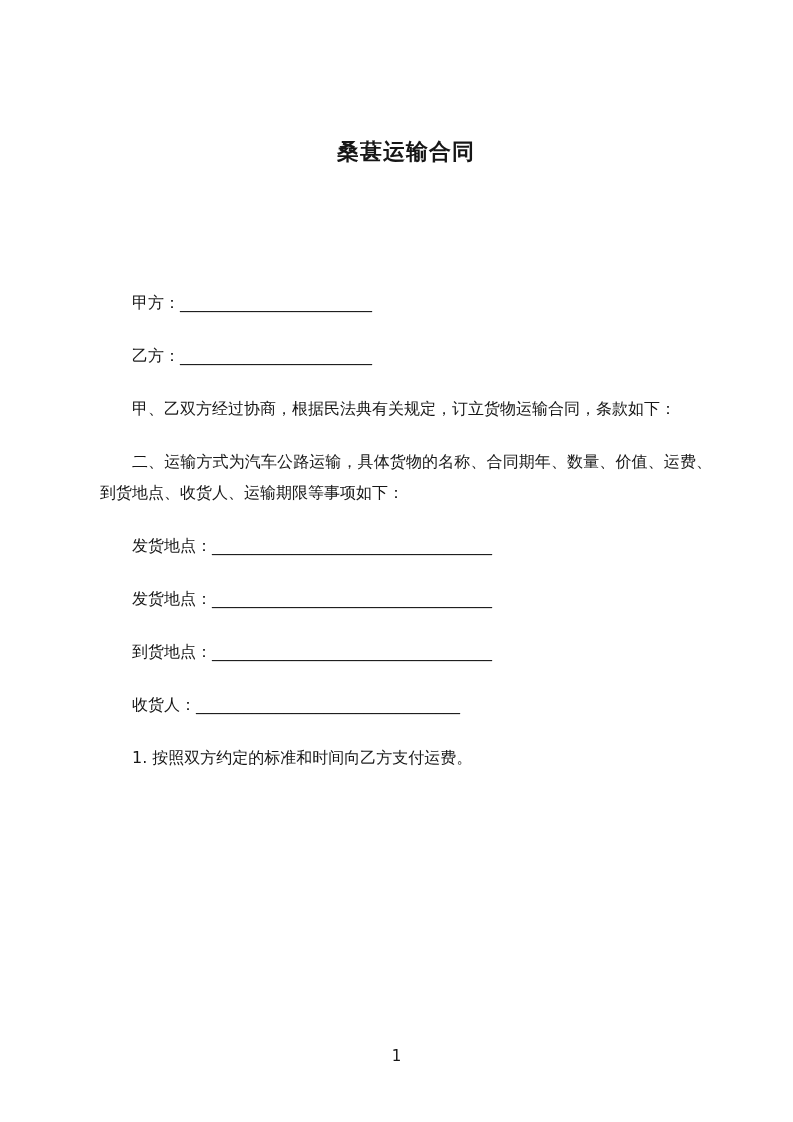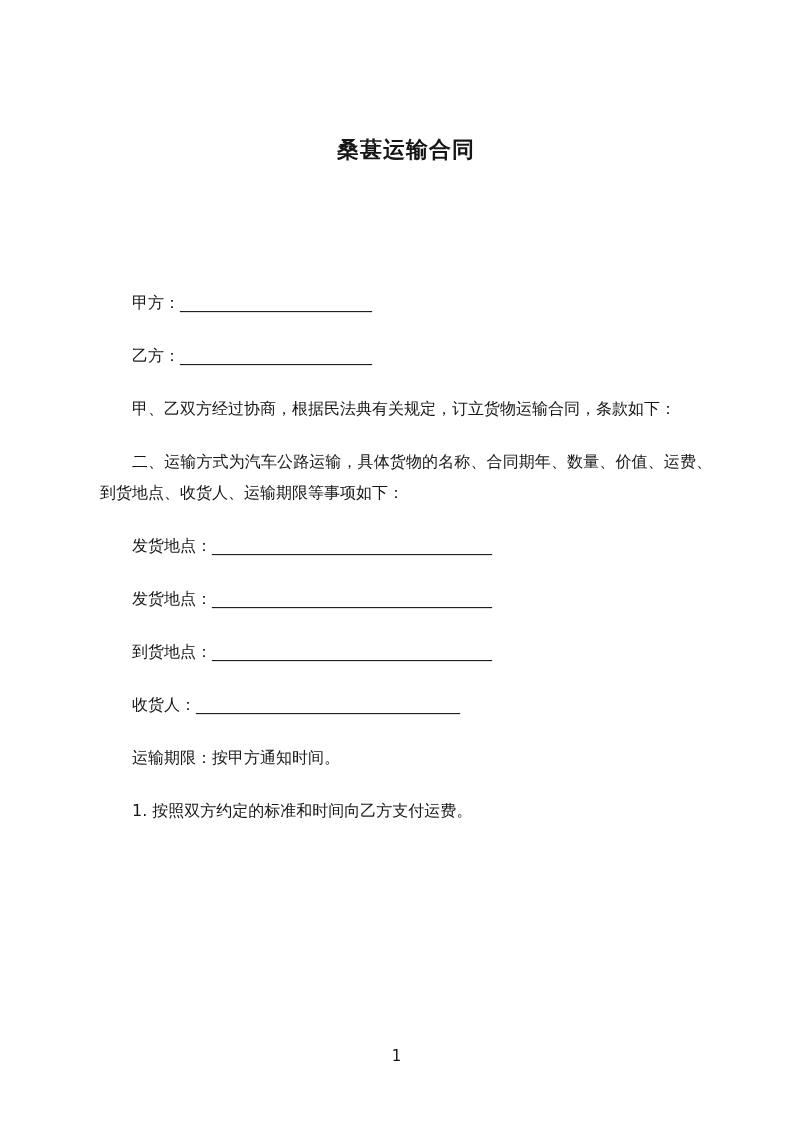--- a/index.html
+++ b/index.html
@@ -22,21 +22,20 @@
     padding: 137px 81px 0 100px; 
   }
   .doc-title {
     font-size: 22px;
     line-height: 30px;
     font-weight: bold;
     text-align: center;
     text-indent: 0;
     margin: 0 0 120px 0;
     letter-spacing: 1px;
-    font-family: Liberation Mono, monospace;
   }
   .para {
     font-size: 16px;
     line-height: 31px;
     margin: 16px 0 22px 0;
     text-indent: 2em;
     text-align: justify;
     word-break: break-all;
     white-space: pre-wrap;
   }
@@ -59,18 +58,17 @@
     <h1 class="doc-title">桑葚运输合同</h1>
 
     <p class="para">甲方：________________________</p>
     <p class="para">乙方：________________________</p>
     <p class="para">甲、乙双方经过协商，根据民法典有关规定，订立货物运输合同，条款如下：</p>
     <p class="para">二、运输方式为汽车公路运输，具体货物的名称、合同期年、数量、价值、运费、到货地点、收货人、运输期限等事项如下：</p>
     <p class="para">发货地点：___________________________________</p>
     <p class="para">发货地点：___________________________________</p>
     <p class="para">到货地点：___________________________________</p>
     <p class="para">收货人：_________________________________</p>
-    <p class="para">运输期限：按甲方通知时间。</p>
     <p class="para">1. 按照双方约定的标准和时间向乙方支付运费。</p>
   </div>
 
   <div class="footer">1</div>
 </div>
 
 </body></html>

